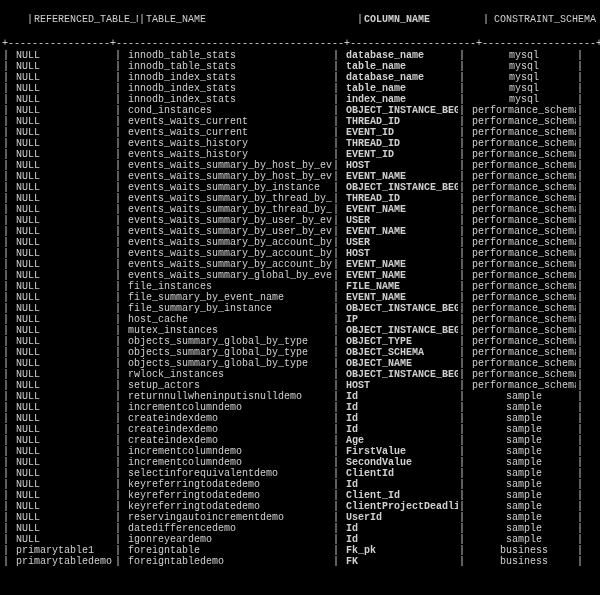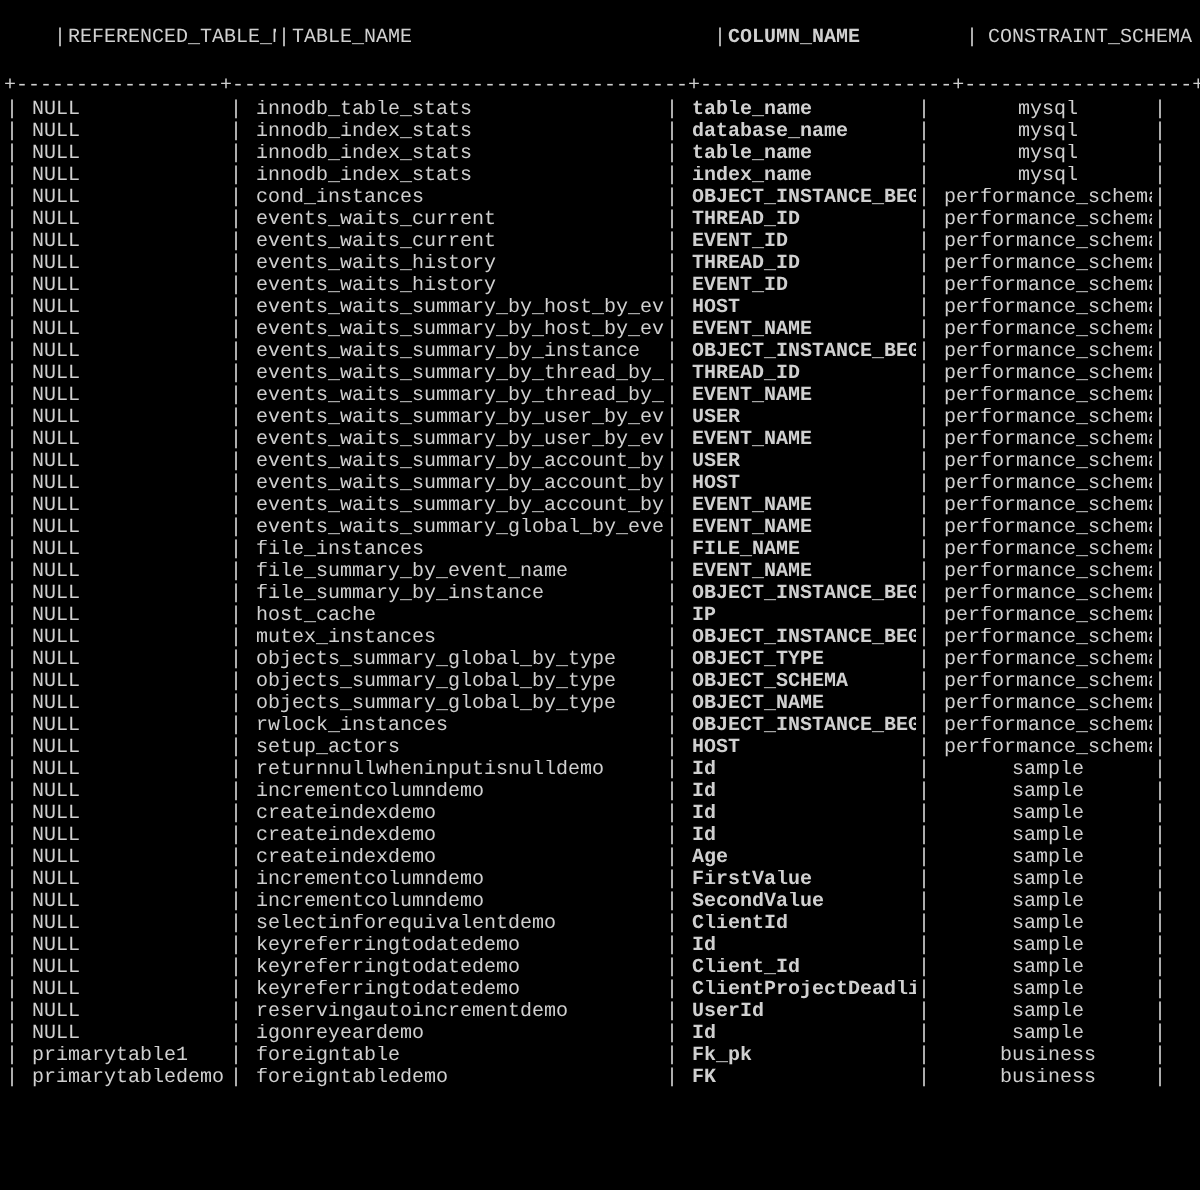--- a/index.html
+++ b/index.html
@@ -37,20 +37,21 @@
 
 <div class="wrap">
 
   <div class="row hdr">
     <span class="bar">|</span><span class="c0">REFERENCED_TABLE_NAME</span><span class="bar">|</span><span class="c1">TABLE_NAME</span><span class="bar">|</span><span class="c2">COLUMN_NAME</span><span class="bar">|</span><span class="c3">CONSTRAINT_SCHEMA</span>
   </div>
 
   <div class="sep" id="sep-header">+-----------------+--------------------------------------+---------------------+-------------------+</div>
 
   <div id="table-body">
+      <div class="row"><span class="bar">|</span><span class="c0"> NULL</span><span class="bar">|</span><span class="c1"> innodb_table_stats</span><span class="bar">|</span><span class="c2"> database_name</span><span class="bar">|</span><span class="c3"> mysql</span><span class="bar">|</span></div>
       <div class="row"><span class="bar">|</span><span class="c0"> NULL</span><span class="bar">|</span><span class="c1"> innodb_table_stats</span><span class="bar">|</span><span class="c2"> table_name</span><span class="bar">|</span><span class="c3"> mysql</span><span class="bar">|</span></div>
       <div class="row"><span class="bar">|</span><span class="c0"> NULL</span><span class="bar">|</span><span class="c1"> innodb_index_stats</span><span class="bar">|</span><span class="c2"> database_name</span><span class="bar">|</span><span class="c3"> mysql</span><span class="bar">|</span></div>
       <div class="row"><span class="bar">|</span><span class="c0"> NULL</span><span class="bar">|</span><span class="c1"> innodb_index_stats</span><span class="bar">|</span><span class="c2"> table_name</span><span class="bar">|</span><span class="c3"> mysql</span><span class="bar">|</span></div>
       <div class="row"><span class="bar">|</span><span class="c0"> NULL</span><span class="bar">|</span><span class="c1"> innodb_index_stats</span><span class="bar">|</span><span class="c2"> index_name</span><span class="bar">|</span><span class="c3"> mysql</span><span class="bar">|</span></div>
       <div class="row"><span class="bar">|</span><span class="c0"> NULL</span><span class="bar">|</span><span class="c1"> cond_instances</span><span class="bar">|</span><span class="c2"> OBJECT_INSTANCE_BEGIN</span><span class="bar">|</span><span class="c3"> performance_schema</span><span class="bar">|</span></div>
       <div class="row"><span class="bar">|</span><span class="c0"> NULL</span><span class="bar">|</span><span class="c1"> events_waits_current</span><span class="bar">|</span><span class="c2"> THREAD_ID</span><span class="bar">|</span><span class="c3"> performance_schema</span><span class="bar">|</span></div>
       <div class="row"><span class="bar">|</span><span class="c0"> NULL</span><span class="bar">|</span><span class="c1"> events_waits_current</span><span class="bar">|</span><span class="c2"> EVENT_ID</span><span class="bar">|</span><span class="c3"> performance_schema</span><span class="bar">|</span></div>
       <div class="row"><span class="bar">|</span><span class="c0"> NULL</span><span class="bar">|</span><span class="c1"> events_waits_history</span><span class="bar">|</span><span class="c2"> THREAD_ID</span><span class="bar">|</span><span class="c3"> performance_schema</span><span class="bar">|</span></div>
       <div class="row"><span class="bar">|</span><span class="c0"> NULL</span><span class="bar">|</span><span class="c1"> events_waits_history</span><span class="bar">|</span><span class="c2"> EVENT_ID</span><span class="bar">|</span><span class="c3"> performance_schema</span><span class="bar">|</span></div>
       <div class="row"><span class="bar">|</span><span class="c0"> NULL</span><span class="bar">|</span><span class="c1"> events_waits_summary_by_host_by_event_name</span><span class="bar">|</span><span class="c2"> HOST</span><span class="bar">|</span><span class="c3"> performance_schema</span><span class="bar">|</span></div>
@@ -79,18 +80,19 @@
       <div class="row"><span class="bar">|</span><span class="c0"> NULL</span><span class="bar">|</span><span class="c1"> createindexdemo</span><span class="bar">|</span><span class="c2"> Id</span><span class="bar">|</span><span class="c3"> sample</span><span class="bar">|</span></div>
       <div class="row"><span class="bar">|</span><span class="c0"> NULL</span><span class="bar">|</span><span class="c1"> createindexdemo</span><span class="bar">|</span><span class="c2"> Id</span><span class="bar">|</span><span class="c3"> sample</span><span class="bar">|</span></div>
       <div class="row"><span class="bar">|</span><span class="c0"> NULL</span><span class="bar">|</span><span class="c1"> createindexdemo</span><span class="bar">|</span><span class="c2"> Age</span><span class="bar">|</span><span class="c3"> sample</span><span class="bar">|</span></div>
       <div class="row"><span class="bar">|</span><span class="c0"> NULL</span><span class="bar">|</span><span class="c1"> incrementcolumndemo</span><span class="bar">|</span><span class="c2"> FirstValue</span><span class="bar">|</span><span class="c3"> sample</span><span class="bar">|</span></div>
       <div class="row"><span class="bar">|</span><span class="c0"> NULL</span><span class="bar">|</span><span class="c1"> incrementcolumndemo</span><span class="bar">|</span><span class="c2"> SecondValue</span><span class="bar">|</span><span class="c3"> sample</span><span class="bar">|</span></div>
       <div class="row"><span class="bar">|</span><span class="c0"> NULL</span><span class="bar">|</span><span class="c1"> selectinforequivalentdemo</span><span class="bar">|</span><span class="c2"> ClientId</span><span class="bar">|</span><span class="c3"> sample</span><span class="bar">|</span></div>
       <div class="row"><span class="bar">|</span><span class="c0"> NULL</span><span class="bar">|</span><span class="c1"> keyreferringtodatedemo</span><span class="bar">|</span><span class="c2"> Id</span><span class="bar">|</span><span class="c3"> sample</span><span class="bar">|</span></div>
       <div class="row"><span class="bar">|</span><span class="c0"> NULL</span><span class="bar">|</span><span class="c1"> keyreferringtodatedemo</span><span class="bar">|</span><span class="c2"> Client_Id</span><span class="bar">|</span><span class="c3"> sample</span><span class="bar">|</span></div>
       <div class="row"><span class="bar">|</span><span class="c0"> NULL</span><span class="bar">|</span><span class="c1"> keyreferringtodatedemo</span><span class="bar">|</span><span class="c2"> ClientProjectDeadline</span><span class="bar">|</span><span class="c3"> sample</span><span class="bar">|</span></div>
       <div class="row"><span class="bar">|</span><span class="c0"> NULL</span><span class="bar">|</span><span class="c1"> reservingautoincrementdemo</span><span class="bar">|</span><span class="c2"> UserId</span><span class="bar">|</span><span class="c3"> sample</span><span class="bar">|</span></div>
+      <div class="row"><span class="bar">|</span><span class="c0"> NULL</span><span class="bar">|</span><span class="c1"> datedifferencedemo</span><span class="bar">|</span><span class="c2"> Id</span><span class="bar">|</span><span class="c3"> sample</span><span class="bar">|</span></div>
       <div class="row"><span class="bar">|</span><span class="c0"> NULL</span><span class="bar">|</span><span class="c1"> igonreyeardemo</span><span class="bar">|</span><span class="c2"> Id</span><span class="bar">|</span><span class="c3"> sample</span><span class="bar">|</span></div>
       <div class="row"><span class="bar">|</span><span class="c0"> primarytable1</span><span class="bar">|</span><span class="c1"> foreigntable</span><span class="bar">|</span><span class="c2"> Fk_pk</span><span class="bar">|</span><span class="c3"> business</span><span class="bar">|</span></div>
       <div class="row"><span class="bar">|</span><span class="c0"> primarytabledemo</span><span class="bar">|</span><span class="c1"> foreigntabledemo</span><span class="bar">|</span><span class="c2"> FK</span><span class="bar">|</span><span class="c3"> business</span><span class="bar">|</span></div>
     </div>
 
 </div>
 
 </body></html>

